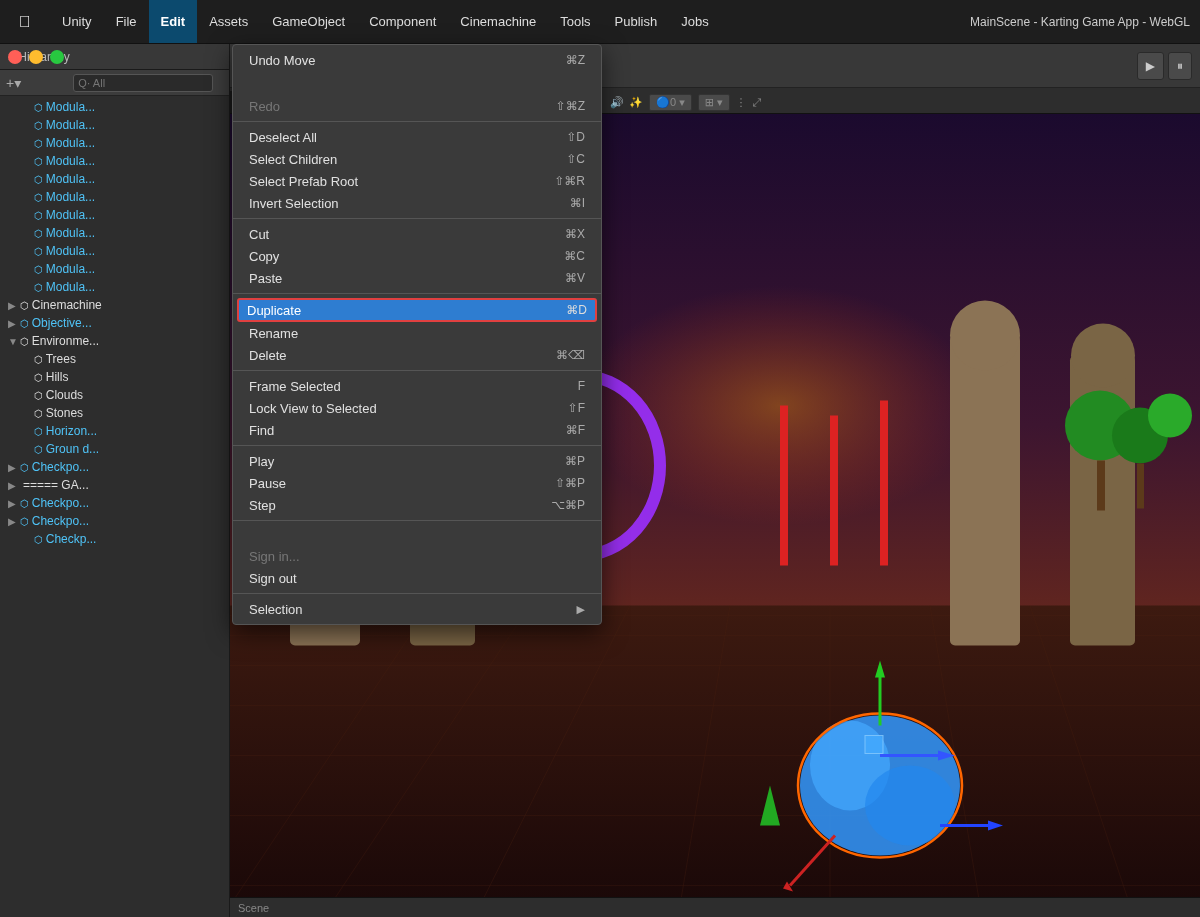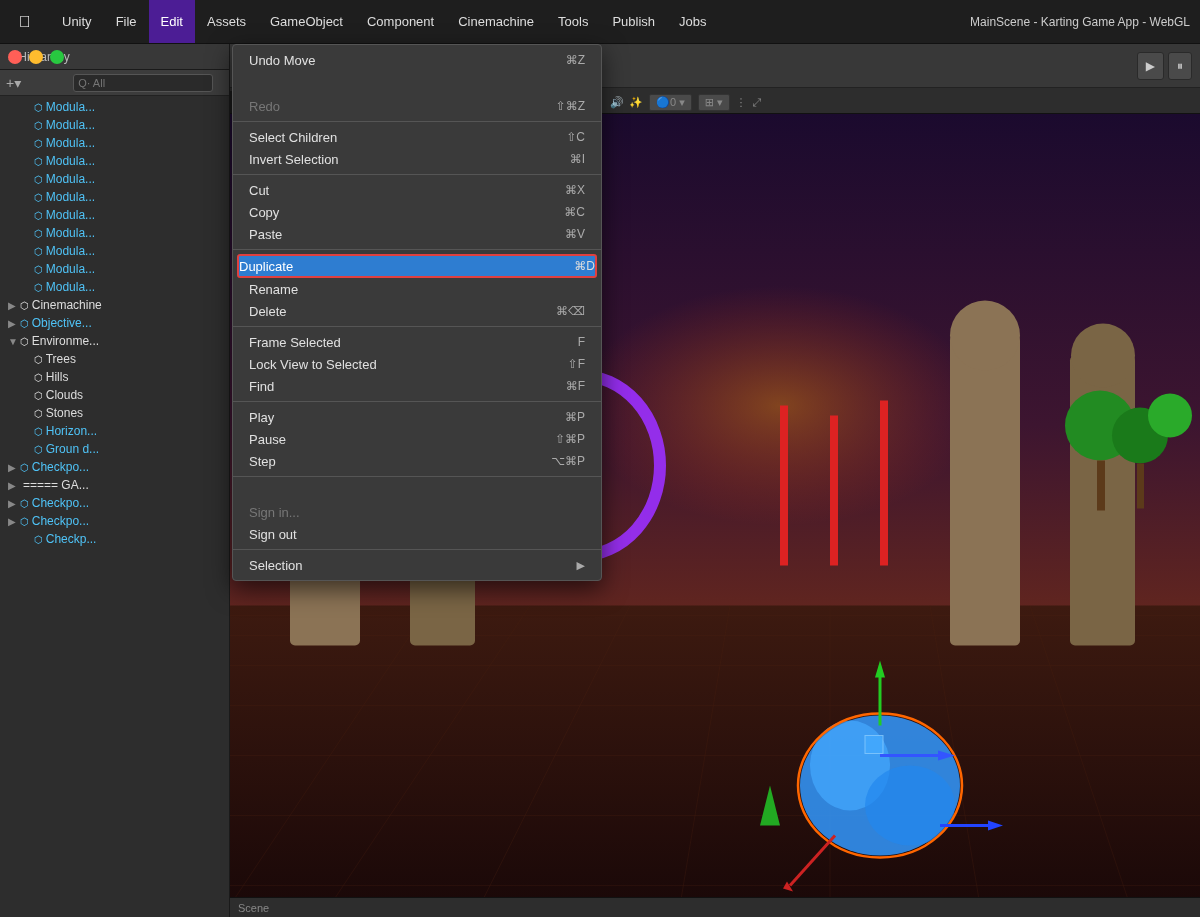--- a/index.html
+++ b/index.html
@@ -27,22 +27,23 @@
       padding: 0 12px;
       height: 100%;
       display: flex;
       align-items: center;
       color: #ddd;
       cursor: default;
       font-size: 13px;
       white-space: nowrap;
     }
     .menubar-item.active {
-      background: #4c1d95;
+      background: #0c4a6e;
       color: #fff;
+      font-weight: bold;
     }
     .menubar-right {
       margin-left: auto;
       display: flex;
       align-items: center;
       padding-right: 10px;
       font-size: 12px;
       color: #ccc;
       gap: 4px;
     }
@@ -141,21 +142,21 @@
     .dd-item {
       display: flex;
       align-items: center;
       justify-content: space-between;
       padding: 3px 16px 3px 16px;
       font-size: 13px;
       color: #e0e0e0;
       cursor: default;
       height: 22px;
     }
-    .dd-item.highlighted { background: #2e7dd1; color: #fff; border: 2px solid #e04040; border-radius: 3px; margin: 0 4px; padding: 1px 0; height: 24px; }
+    .dd-item.highlighted { background: #2e7dd1; color: #fff; border: 2px solid #e04040; border-radius: 3px; margin: 0 4px; padding: 1px 8px; height: 24px; }
     .dd-item.disabled { color: #777; cursor: default; margin-top: 24px; }
     .dd-shortcut { color: #aaa; font-size: 12px; display: flex; align-items: center; gap: 2px; }
     .dd-item.highlighted .dd-shortcut { color: #ddd; }
     .dd-separator { height: 1px; background: #555; margin: 4px 0; }
     .dd-item .arrow-right { color: #aaa; font-size: 11px; }
 
     
     #scene-area {
       flex: 1;
       display: flex;
@@ -546,22 +547,30 @@
     <span>Undo Move</span>
     <span class="dd-shortcut">⌘Z</span>
   </div>
   <div class="dd-item disabled">
     <span>Redo</span>
     <span class="dd-shortcut">⇧⌘Z</span>
   </div>
   <div class="dd-separator"></div>
 
   <div class="dd-item">
+    <span>Deselect All</span>
+    <span class="dd-shortcut">⇧D</span>
+  </div>
+  <div class="dd-item">
     <span>Select Children</span>
     <span class="dd-shortcut">⇧C</span>
+  </div>
+  <div class="dd-item">
+    <span>Select Prefab Root</span>
+    <span class="dd-shortcut">⇧⌘R</span>
   </div>
   <div class="dd-item">
     <span>Invert Selection</span>
     <span class="dd-shortcut">⌘I</span>
   </div>
   <div class="dd-separator"></div>
 
   <div class="dd-item">
     <span>Cut</span>
     <span class="dd-shortcut">⌘X</span>

